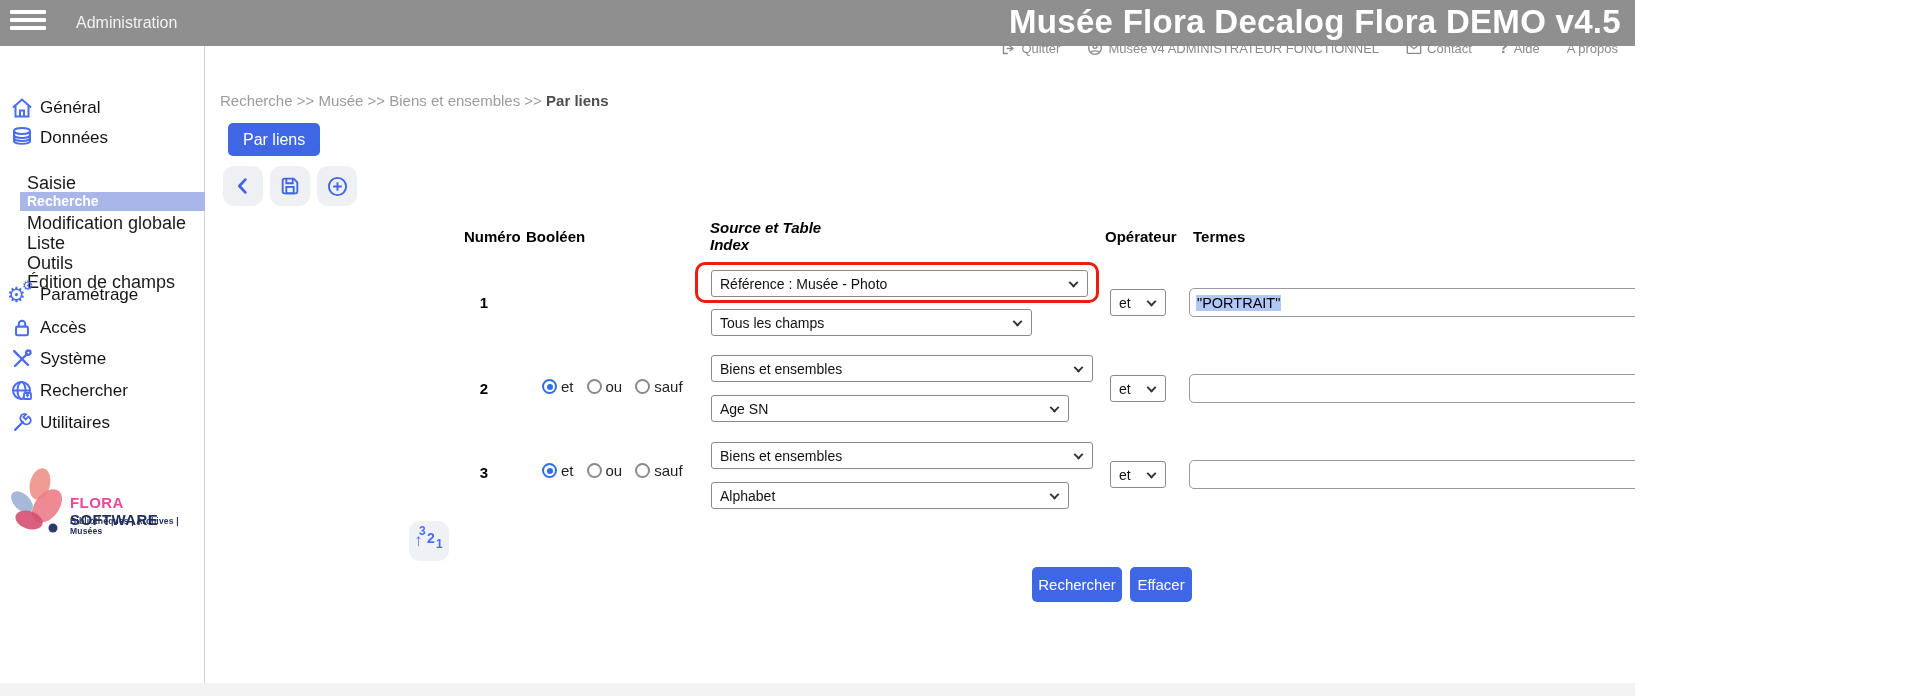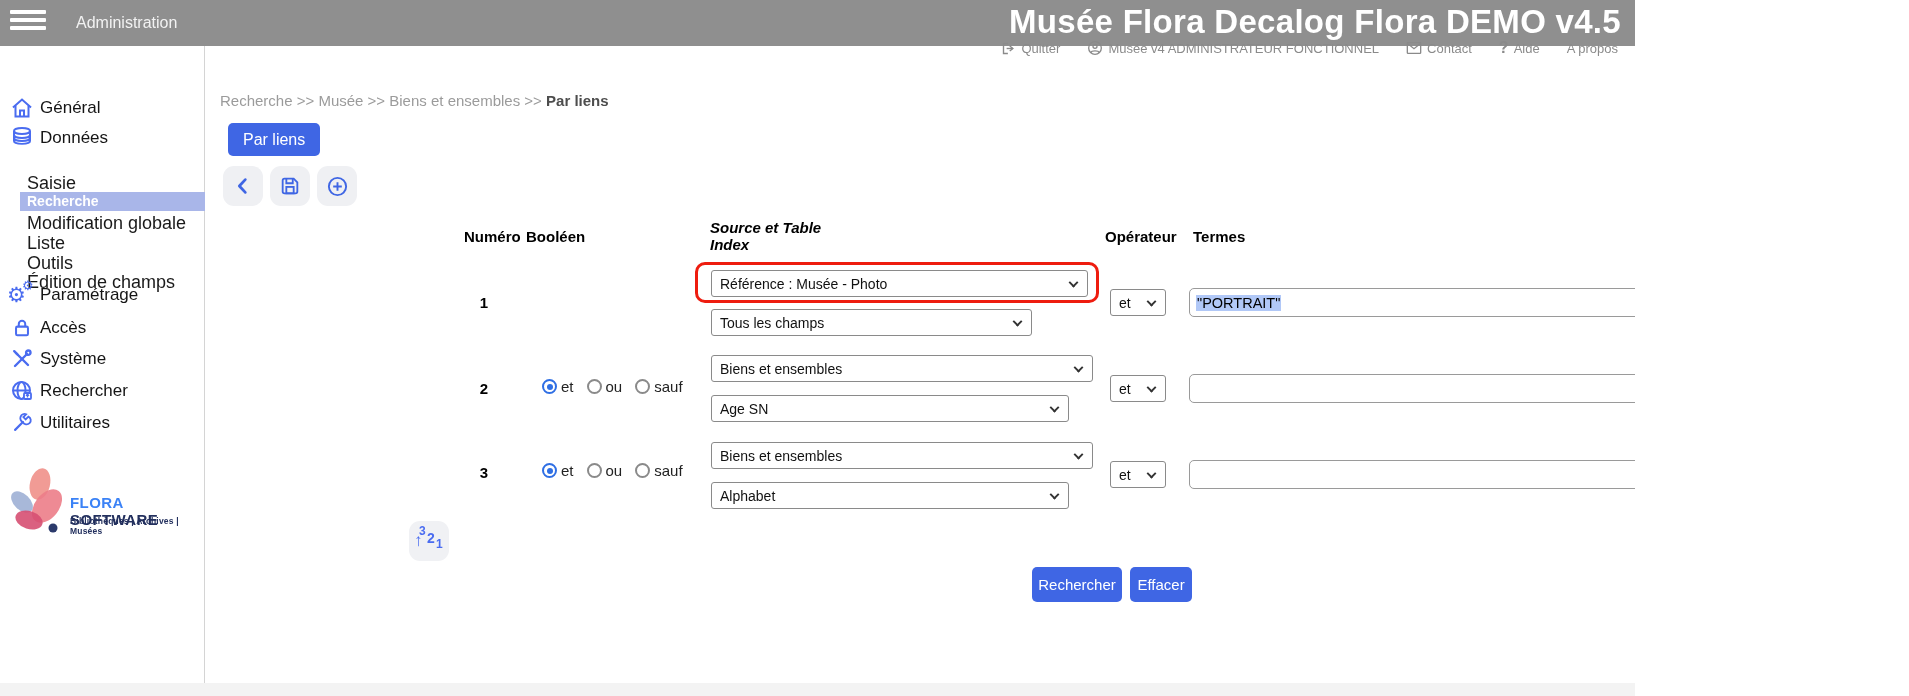--- a/index.html
+++ b/index.html
@@ -26,21 +26,21 @@
   .side-item .lb { position:absolute; left:40px; font-size:17px; color:#151515; white-space:nowrap; }
   .sub-item { position:absolute; left:27px; font-size:18px; color:#1a1a1a; cursor:pointer; white-space:nowrap; }
   .sub-active { position:absolute; left:20px; width:185px; height:19px; background:#a9b6e9; cursor:pointer; }
   .sub-active span { position:absolute; left:7px; top:1px; font-size:14px; font-weight:bold; color:#fff; }
   .gearwrap { position:relative; width:26px; height:26px; }
   .gear1 { position:absolute; left:-2px; top:2px; font-size:21px; color:#4a6cf0; line-height:22px;}
   .gear2 { position:absolute; left:13px; top:-4px; font-size:13px; color:#4a6cf0; }
 
   .logo { position:absolute; left:6px; top:420px; width:195px; height:80px; }
   .logo-txt1 { position:absolute; left:64px; top:28px; font-size:15px; font-weight:800; letter-spacing:.4px; }
-  .logo-txt1 .fl { color:#3b82f6; } .logo-txt1 .sw { color:#23305e; }
+  .logo-txt1 .fl { color:#ec4899; } .logo-txt1 .sw { color:#23305e; }
   .logo-tag { position:absolute; left:64px; top:50px; font-size:8.5px; font-weight:700; color:#23305e; letter-spacing:.2px; }
 
   
   .crumb { position:absolute; left:220px; top:92px; font-size:15px; color:#9b9b9b; }
   .crumb b { color:#4d4d4d; font-weight:bold; }
   .tab { position:absolute; left:228px; top:123px; height:33px; padding:0 15px; background:#3f66e4; color:#fff;
          font-size:16px; line-height:33px; border:none; border-radius:5px; cursor:pointer; }
   .toolbar { position:absolute; left:223px; top:166px; display:flex; gap:7px; }
   .tbtn { width:40px; height:40px; background:#eff0f3; border:none; border-radius:11px; cursor:pointer;
           display:flex; align-items:center; justify-content:center; }

